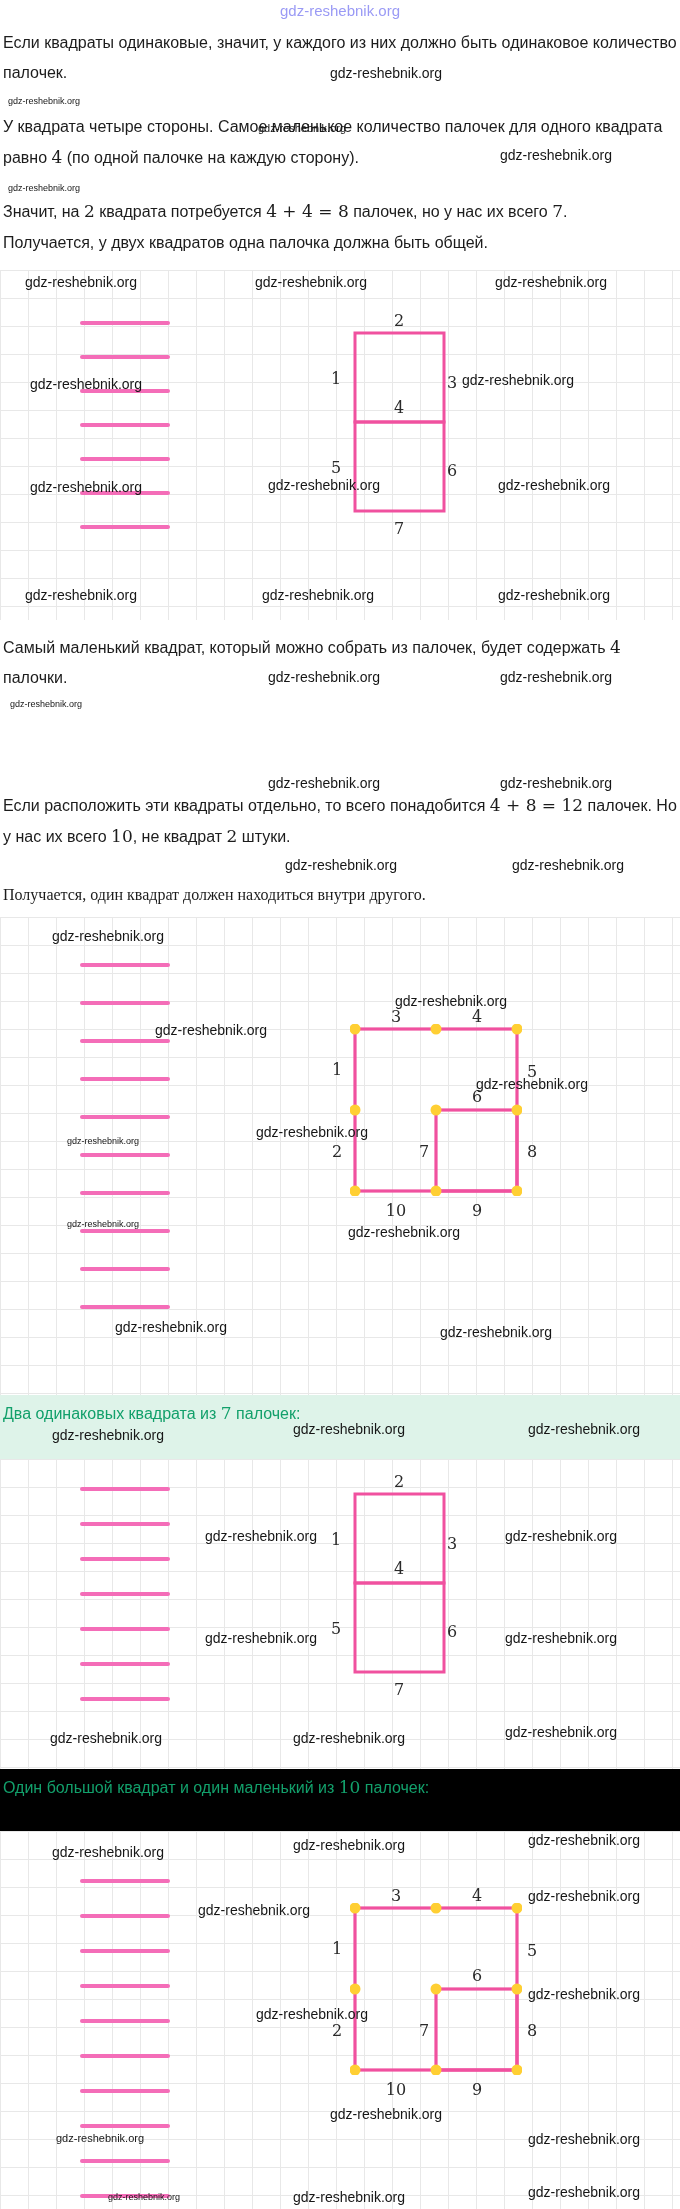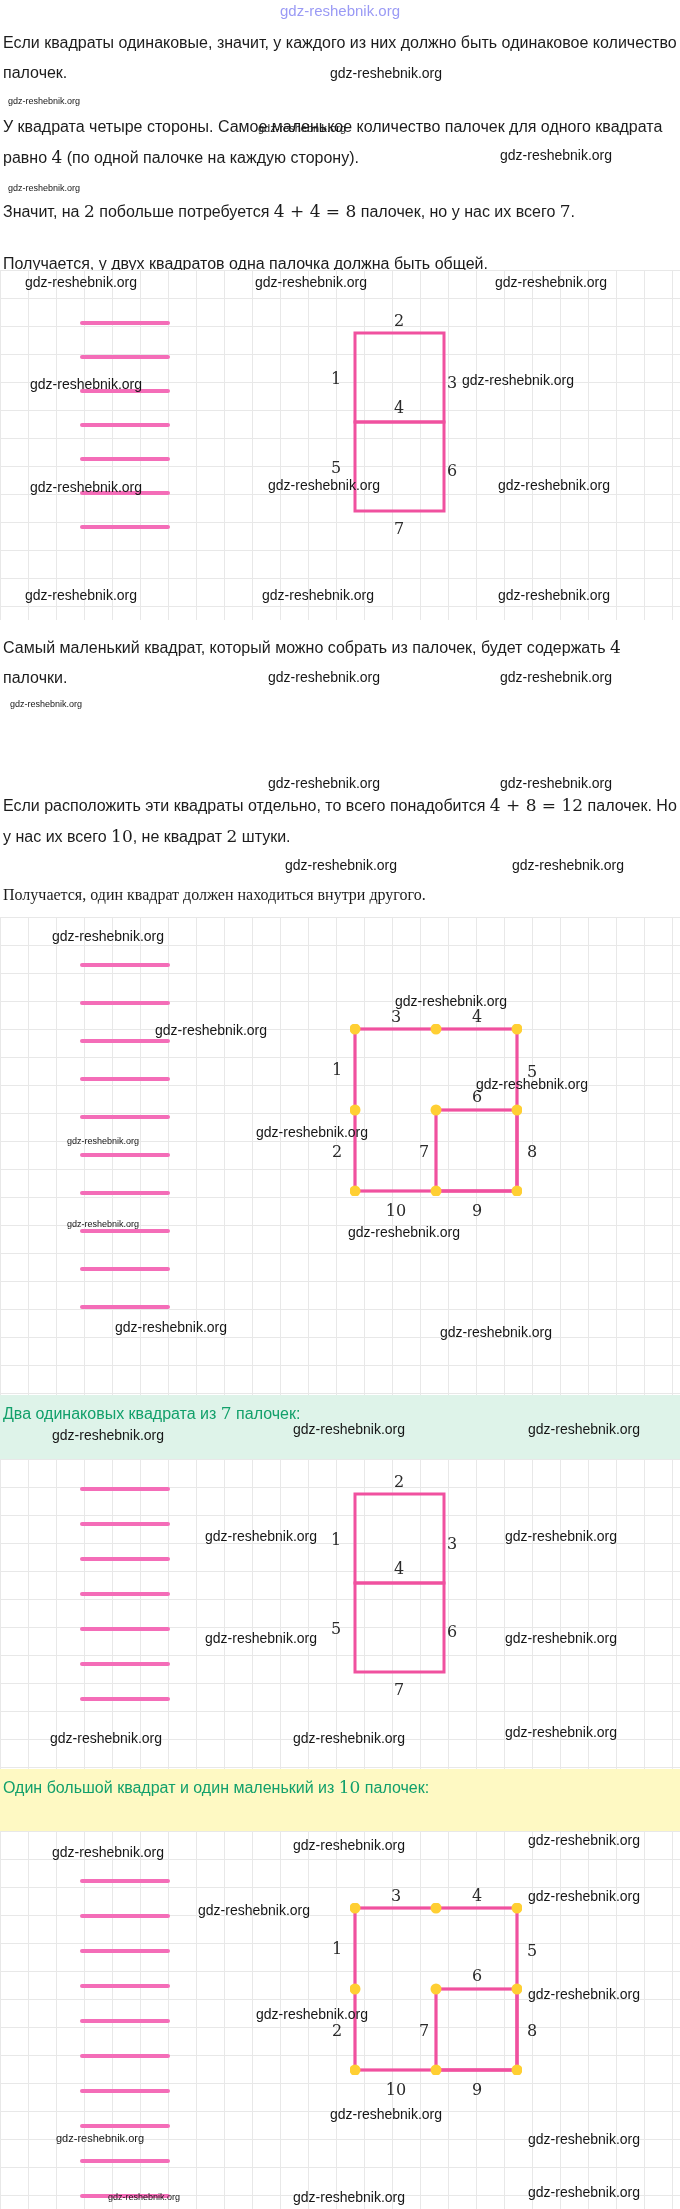--- a/index.html
+++ b/index.html
@@ -23,22 +23,22 @@
   svg.fig{position:absolute;}
 </style>
 </head>
 <body>
 
 <div id="page">
   <div class="sec" id="text1" style="top:0;height:270px">
     <div class="topwm" style="color: rgb(154, 154, 245);">gdz-reshebnik.org</div>
   <div class="para" style="top: 28px;"><span>Если квадраты одинаковые, значит, у каждого из них должно быть одинаковое количество палочек.</span></div>
       <div class="para" style="top: 112px;"><span>У квадрата четыре стороны. Самое маленькое количество палочек для одного квадрата равно </span><span class="math">4</span><span> (по одной палочке на каждую сторону).</span></div>
-      <div class="para" style="top: 196px;"><span>Значит, на </span><span class="math">2</span><span> побольше потребуется </span><span class="math">4 + 4 = 8</span><span> палочек, но у нас их всего </span><span class="math">7</span><span>.</span></div>
-      <div class="para" style="top: 249px;"><span>Получается, у двух квадратов одна палочка должна быть общей.</span></div>
+      <div class="para" style="top: 196px;"><span>Значит, на </span><span class="math">2</span><span> квадрата потребуется </span><span class="math">4 + 4 = 8</span><span> палочек, но у нас их всего </span><span class="math">7</span><span>.</span></div>
+      <div class="para" style="top: 228px;"><span>Получается, у двух квадратов одна палочка должна быть общей.</span></div>
       <span class="wm" style="left: 330px; top: 66px;">gdz-reshebnik.org</span>
       <span class="wm s9" style="left: 8px; top: 97px;">gdz-reshebnik.org</span>
       <span class="wm s11" style="left: 258px; top: 122px;">gdz-reshebnik.org</span>
       <span class="wm" style="left: 500px; top: 148px;">gdz-reshebnik.org</span>
       <span class="wm s9" style="left: 8px; top: 184px;">gdz-reshebnik.org</span>
     </div>
   <div class="sec grid" id="diagram1" style="top:270px;height:350px">
       <div class="stick" style="top: 51px; background: rgb(244, 109, 184);"></div>
       <div class="stick" style="top: 85px; background: rgb(244, 109, 184);"></div>
       <div class="stick" style="top: 119px; background: rgb(244, 109, 184);"></div>
@@ -152,21 +152,21 @@
       <span class="dlabel" style="left: 452px; top: 172px;">6</span>
       <span class="dlabel" style="left: 399px; top: 230px;">7</span>
       <span class="wm" style="left: 205px; top: 70px;">gdz-reshebnik.org</span>
       <span class="wm" style="left: 505px; top: 70px;">gdz-reshebnik.org</span>
       <span class="wm" style="left: 205px; top: 172px;">gdz-reshebnik.org</span>
       <span class="wm" style="left: 505px; top: 172px;">gdz-reshebnik.org</span>
       <span class="wm" style="left: 50px; top: 272px;">gdz-reshebnik.org</span>
       <span class="wm" style="left: 293px; top: 272px;">gdz-reshebnik.org</span>
       <span class="wm" style="left: 505px; top: 266px;">gdz-reshebnik.org</span>
     </div>
-  <div class="sec gbar" id="green2" style="top: 1769px; height: 62px; background: #fef9c3;">
+  <div class="sec gbar" id="green2" style="top: 1769px; height: 62px; background: #000000;">
       <div class="heading" style="color: rgb(18, 160, 107);"><span>Один большой квадрат и один маленький из </span><span class="math">10</span><span> палочек:</span></div>
     </div>
   <div class="sec grid" id="diagram4" style="top:1831px;height:378px">
       <div class="stick" style="top: 48px; background: rgb(244, 109, 184);"></div>
       <div class="stick" style="top: 83px; background: rgb(244, 109, 184);"></div>
       <div class="stick" style="top: 118px; background: rgb(244, 109, 184);"></div>
       <div class="stick" style="top: 153px; background: rgb(244, 109, 184);"></div>
       <div class="stick" style="top: 188px; background: rgb(244, 109, 184);"></div>
       <div class="stick" style="top: 223px; background: rgb(244, 109, 184);"></div>
       <div class="stick" style="top: 258px; background: rgb(244, 109, 184);"></div>

